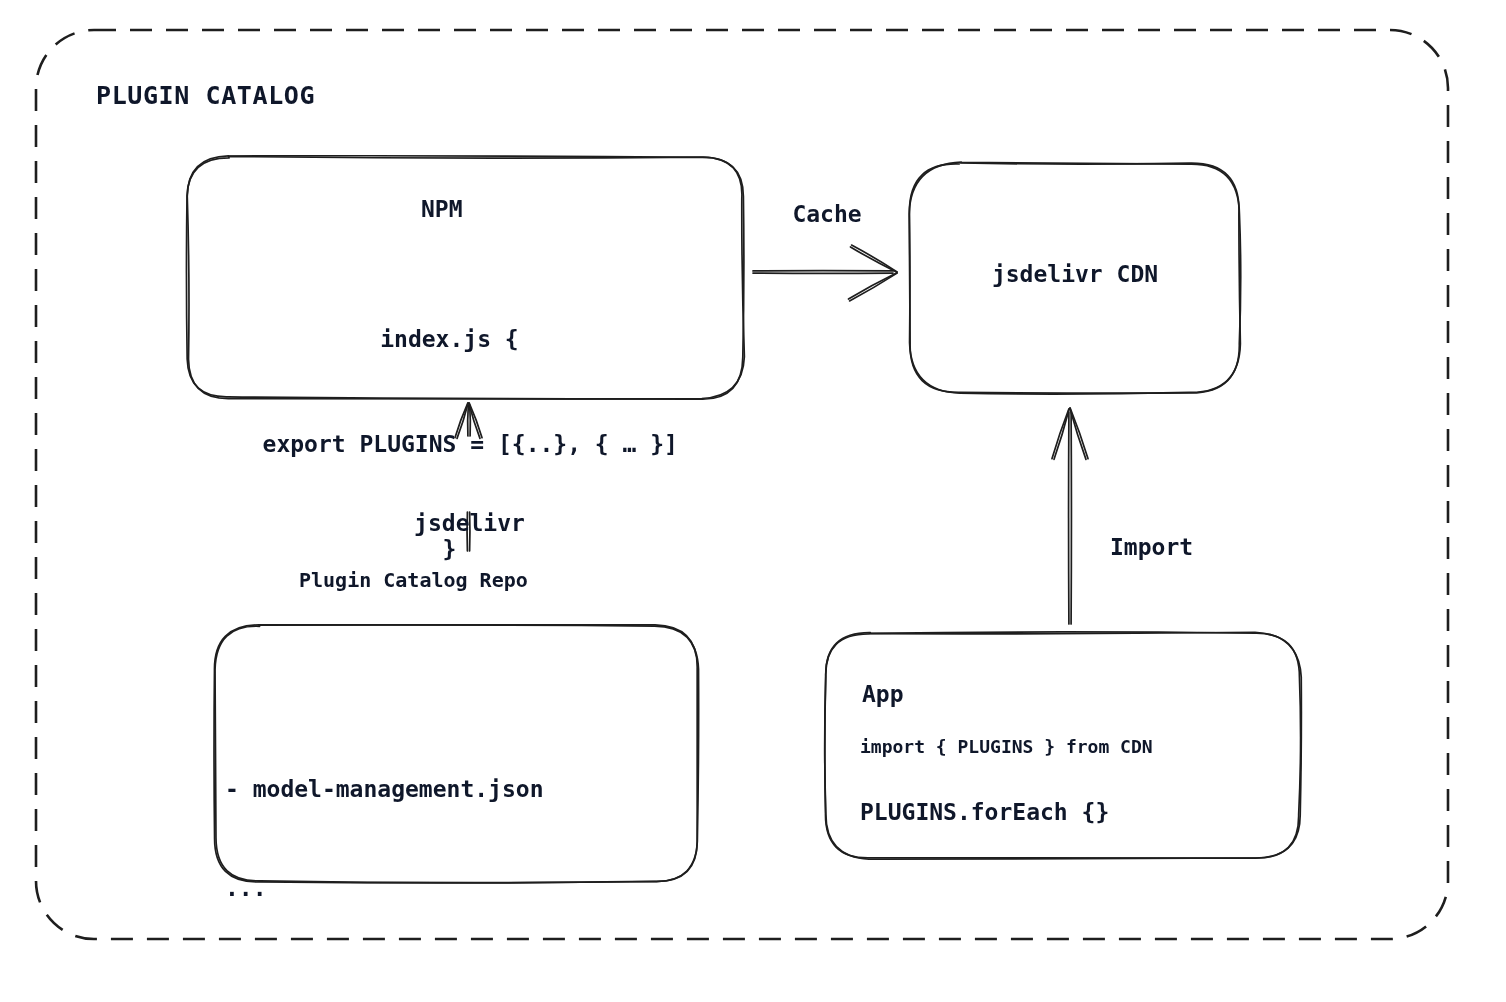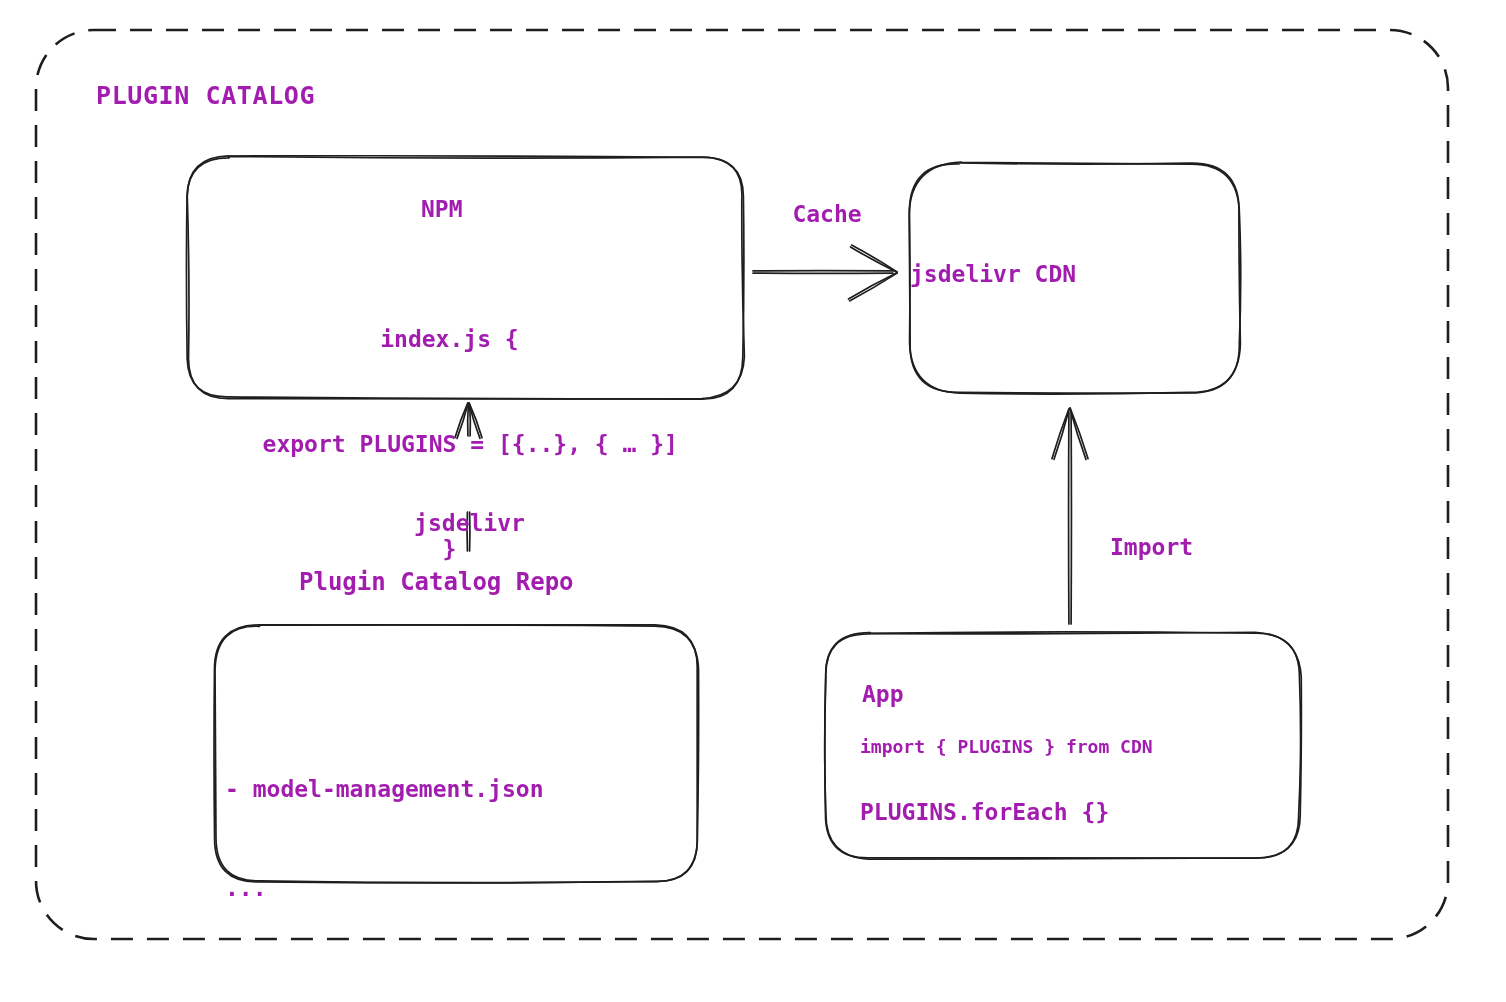--- a/index.html
+++ b/index.html
@@ -3,21 +3,21 @@
 <meta charset="utf-8">
 <style>
   html,body{margin:0;padding:0;background:#ffffff;}
   body{position:relative;width:1506px;height:1002px;overflow:hidden;}
   #sketch{position:absolute;left:0;top:0;}
   #frame-rect{fill:none;stroke:#1e1e1e;stroke-width:2.6;stroke-dasharray:22 14;}
   .t{
     position:absolute;
     font-family:"DejaVu Sans Mono","Liberation Mono",monospace;
     font-weight:700;
-    color:#a21caf;
+    color:#0f172a;
     line-height:1;
     white-space:pre;
   }
 </style>
 </head>
 <body>
 
 <svg id="sketch" width="1506" height="1002" viewBox="0 0 1506 1002">
   <rect id="frame-rect" x="36" y="30" width="1412" height="909" rx="58"></rect>
 <path d="M228.27175695601466,156.43794140854754 Q465.61841759752406,159.43545949688902,703.4821191796484,157.08176822731355 Q744.035701943578,158.16291446805135,741.808767128088,198.3926447762142 Q741.5481691365354,276.6413929822582,744.379728342397,356.76529550560065 Q742.6753805046321,396.6847098827757,701.801581789647,398.48631591288665 Q466.68723778845145,399.5478938836827,228.6754263410696,396.7783962727424 Q188.33073228678234,397.9886839873105,187.17091627147556,359.0984931838226 Q185.84456551091026,278.347651327703,187.0097637178422,195.6761753917095 Q188.60616723541457,157.66860609150893,229.01699590795533,157.88933744537147" fill="#ffffff" stroke="#1e1e1e" stroke-width="1.7" stroke-linecap="round" stroke-linejoin="round"></path>
@@ -55,27 +55,27 @@
 <div class="t" style="left:421px;top:198px;font-size:23px;">NPM</div>
 
 <div class="t" style="left:221px;top:252px;font-size:23px;line-height:35px;text-align:center;">
   <div>index.js {</div>
   <div>   export PLUGINS = [{..}, { … }]</div>
   <div>}</div>
 </div>
 
 <div class="t" style="left:760px;top:203px;width:134px;text-align:center;font-size:23px;">Cache</div>
 
-<div class="t" style="left:910px;top:263px;width:330px;font-size:23px;">jsdelivr CDN</div>
+<div class="t" style="left:910px;top:263px;width:330px;text-align:center;font-size:23px;">jsdelivr CDN</div>
 
 <div class="t" style="left:349px;top:446px;width:241px;text-align:center;font-size:23px;line-height:31px;">
   <div>jsdelivr</div>
 </div>
 
-<div class="t" style="left:299px;top:570px;font-size:24px;">Plugin Catalog Repo</div>
+<div class="t" style="left:299px;top:570px;font-size:20px;">Plugin Catalog Repo</div>
 
 <div class="t" style="left:225px;top:707px;font-size:23px;line-height:33px;">
   <div>- model-management.json</div>
   <div>...</div>
 </div>
 
 <div class="t" style="left:862px;top:683px;font-size:23px;">App</div>
 
 <div class="t" style="left:860px;top:738px;font-size:18px;text-align:center;">import { PLUGINS } from CDN</div>
 

